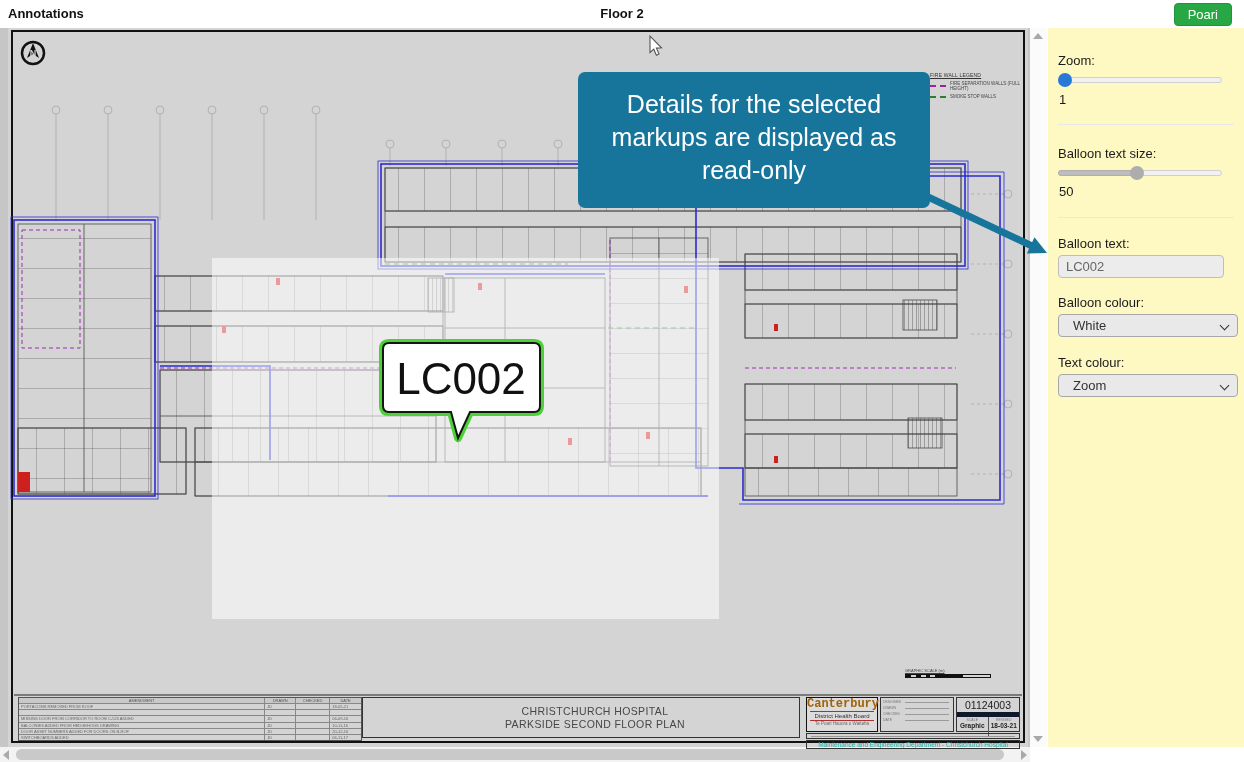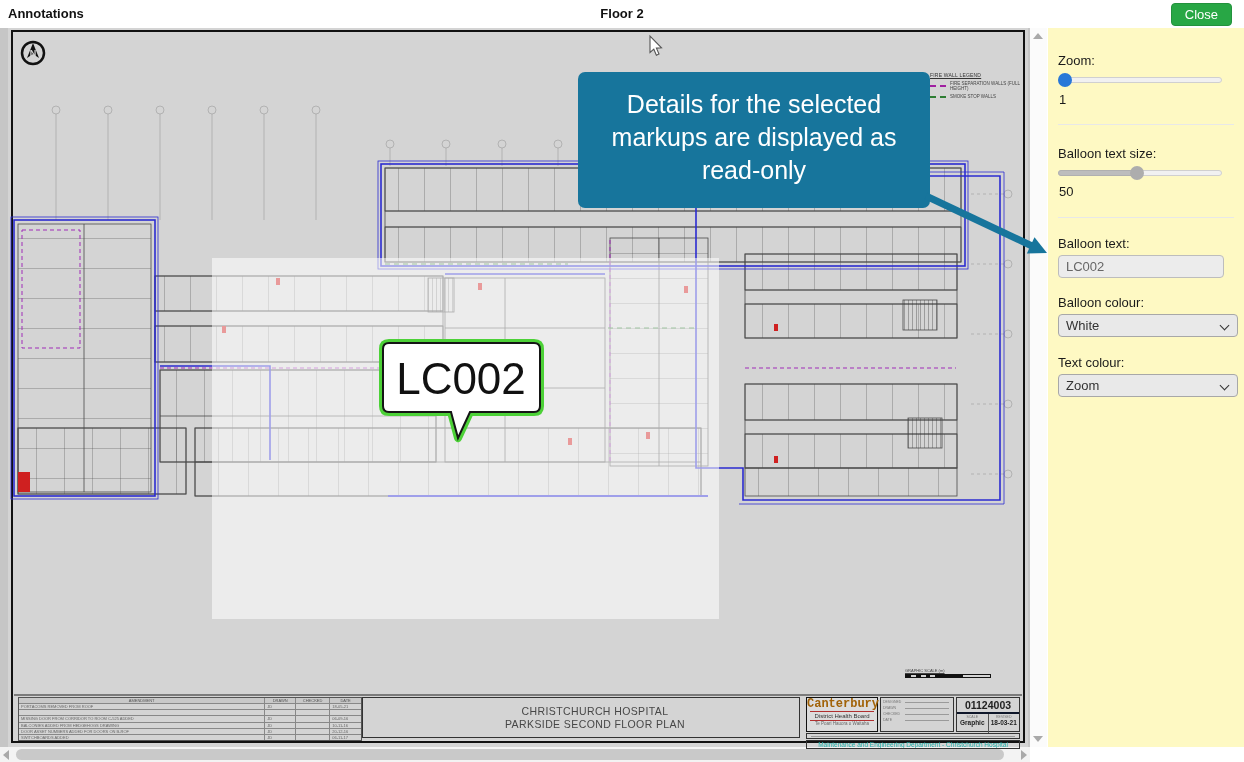--- a/index.html
+++ b/index.html
@@ -52,21 +52,21 @@
   .org-maori{ font-size:4.5px; line-height:6px; color:#666; }
 
   .meta-box { left:880px; top:697px; width:74px; height:35px; border:1px solid #333; padding:1px 2px; }
   .meta-row { display:flex; align-items:center; height:6px; }
   .meta-row .ml { width:22px; font-size:3.5px; color:#777; }
   .meta-row .mv { flex:1; height:1px; background:#9a9a9a; margin-right:2px; }
   .file-strip { left:806px; top:733px; width:214px; height:6px; border:1px solid #333; display:flex; align-items:center; }
   .file-strip .mv { height:1px; background:#9a9a9a; flex:1; margin:0 4px; }
 
   .num-box { left:956px; top:697px; width:64px; height:35px; border:1px solid #333; text-align:center; }
-  .num-big { font-size:10.5px; font-weight:bold; color:#222; line-height:14px; border-bottom:2px solid #0f172a; }
+  .num-big { font-size:10.5px; font-weight:normal; color:#222; line-height:14px; border-bottom:5px solid #0f172a; }
   .num-bottom { display:flex; height:20px; }
   .num-cell { flex:1; border-right:1px solid #555; padding-top:1px; }
   .num-cell:last-child { border-right:none; }
   .num-cell .nl { font-size:3.5px; color:#777; }
   .num-cell .nv { font-size:6.5px; font-weight:bold; color:#222; }
 
   .dept-strip { left:806px; top:740px; width:214px; height:9px; border:1px solid #333;
                 text-align:center; font-size:6.5px; line-height:8px; color:#1fb0a9; overflow:hidden; }
 
   .scale-box { left:905px; top:668px; width:86px; z-index:4; }
@@ -97,39 +97,39 @@
   .slider .fill  { position:absolute; left:0; top:4px; height:6px; background:#bdbdbd; border:1px solid #b0b0b0; border-radius:3px 0 0 3px; }
   .slider .thumb { position:absolute; top:0; width:14px; height:14px; border-radius:50%; }
   .thumb.blue { background:#2878d8; left:0; }
   .thumb.gray { background:#adadad; left:72px; }
 
   .ro-input { position:absolute; left:10px; width:166px; height:23px; background:#ececec;
               border:1px solid #bdbdbd; border-radius:4px; font-size:13px; color:#666;
               padding:0 7px; font-family:"Liberation Sans", sans-serif; }
   .ro-select { position:absolute; left:10px; width:180px; height:23px; background:#e9e9e9;
                border:1px solid #a8a8a8; border-radius:4px; font-size:13px; color:#333;
-               line-height:21px; padding:0 7px; }
+               line-height:21px; padding:0 14px; }
   .chev { position:absolute; right:9px; top:7px; width:7px; height:7px;
           border-right:1.8px solid #333; border-bottom:1.8px solid #333; transform:rotate(45deg); }
 
   
   .tooltip { position:absolute; left:578px; top:72px; width:352px; height:136px; background:#17759c;
              border-radius:7px; color:#fff; font-size:25px; line-height:33px; text-align:center;
              padding:16px 20px; z-index:40; }
   .overlay-svg { position:absolute; left:0; top:0; width:1244px; height:762px; pointer-events:none; z-index:50; }
 </style>
 </head>
 <body>
 
 <div id="stage">
 
   <div class="header">
     <div class="header-left">Annotations</div>
     <div class="header-center">Floor 2</div>
-    <button class="close-btn">Close</button>
+    <button class="close-btn">Poari</button>
   </div>
 
   <div class="viewport">
     <div class="paper">
       <svg class="plan-svg" width="1020" height="719" viewBox="0 0 1020 719">
         <defs>
           <pattern id="rv26" width="26" height="400" patternUnits="userSpaceOnUse">
               <path d="M0,0V400" stroke="#4a4a4a" stroke-width="0.6"></path>
             </pattern>
           <pattern id="rv28" width="28" height="400" patternUnits="userSpaceOnUse">

